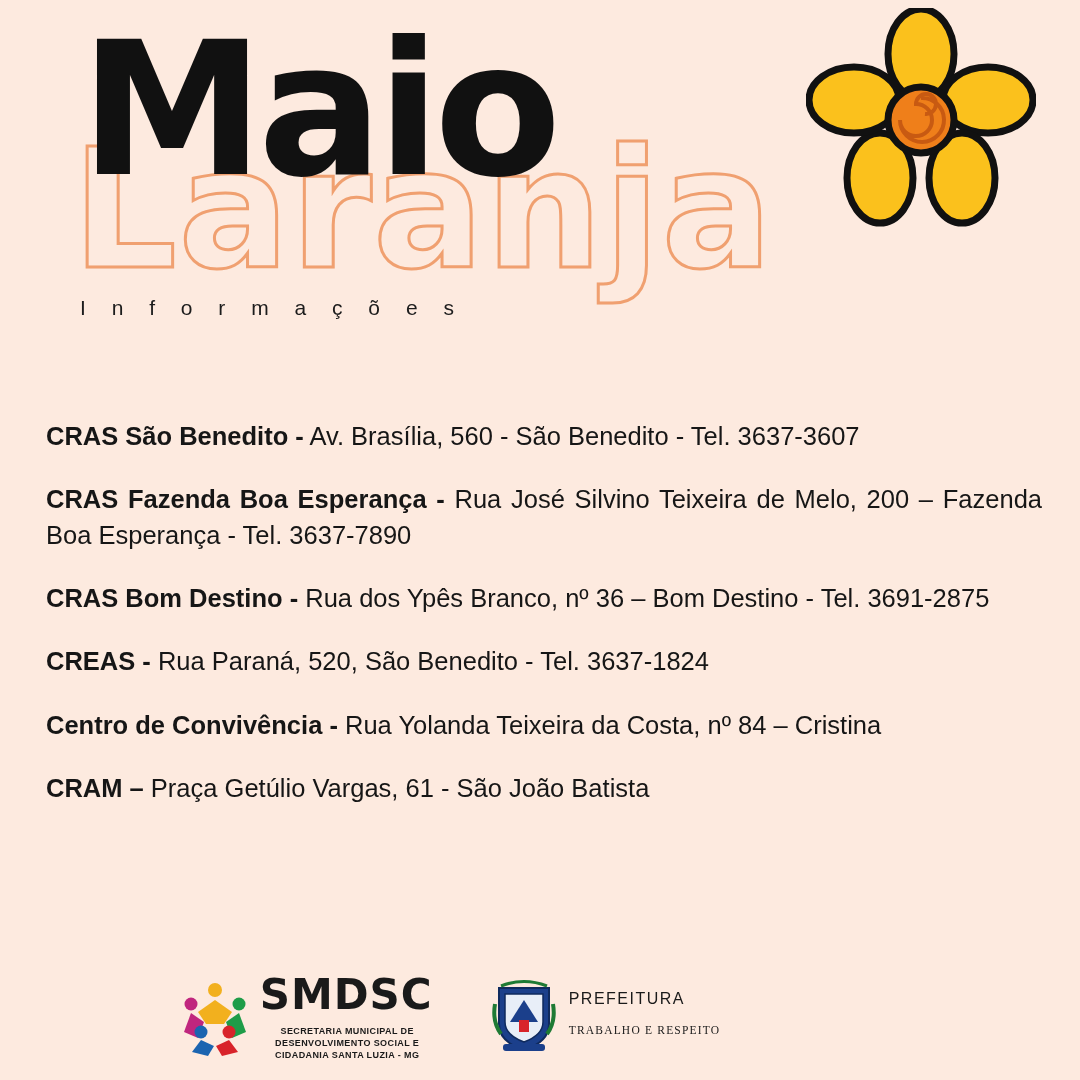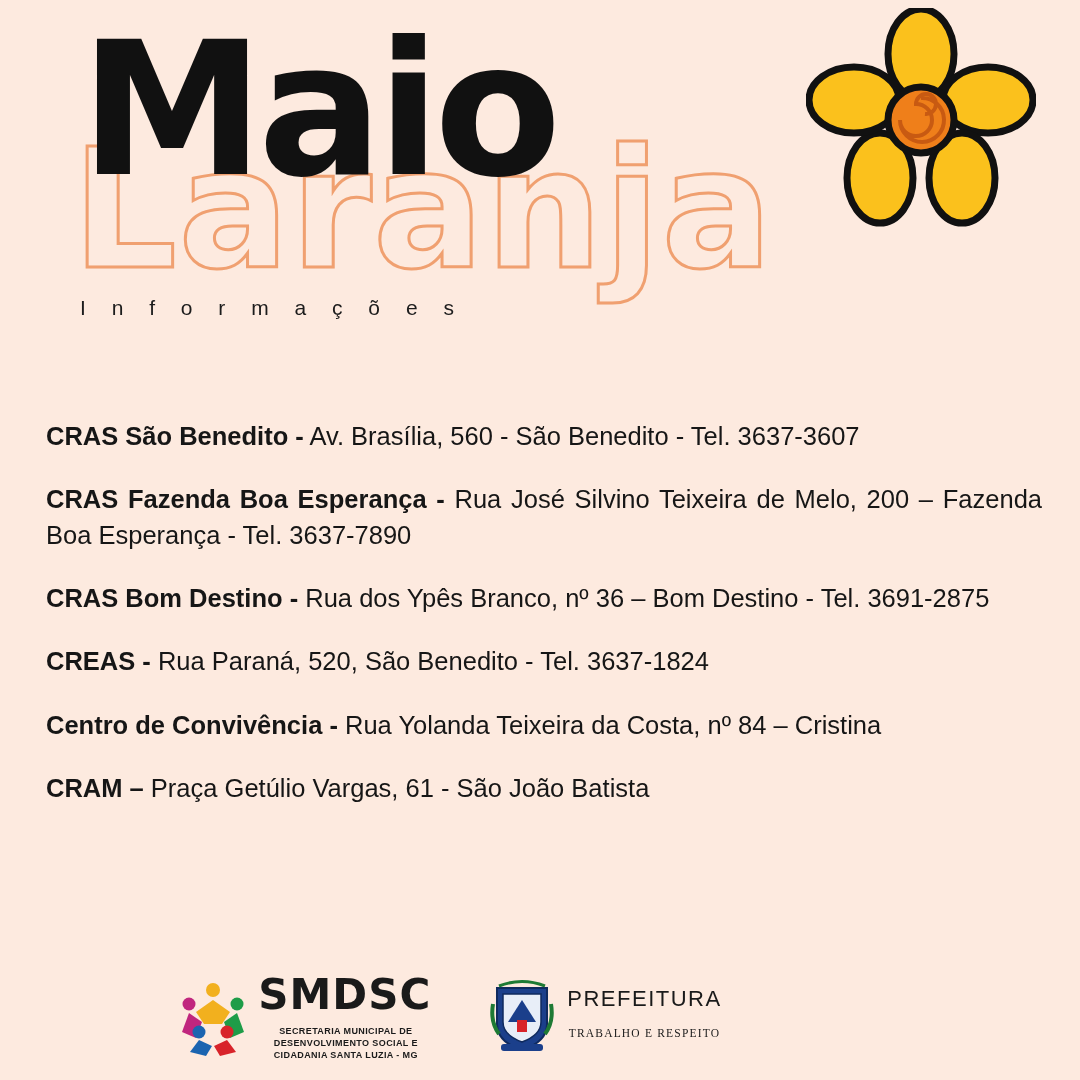--- a/index.html
+++ b/index.html
@@ -150,21 +150,21 @@
     width: 66px;
     height: 78px;
   }
   .pref-text {
     display: flex;
     flex-direction: column;
     line-height: 1;
   }
   .pref-top {
     font-family: "Liberation Sans", sans-serif;
-    font-size: 22px;
+    font-size: 16px;
     letter-spacing: 1.5px;
     color: #1a1a1a;
   }
   .pref-main {
     font-family: "DejaVu Sans", sans-serif;
     font-size: 33px;
     font-weight: bold;
     letter-spacing: .5px;
     color: #1a1a1a;
     margin-top: 2px;

